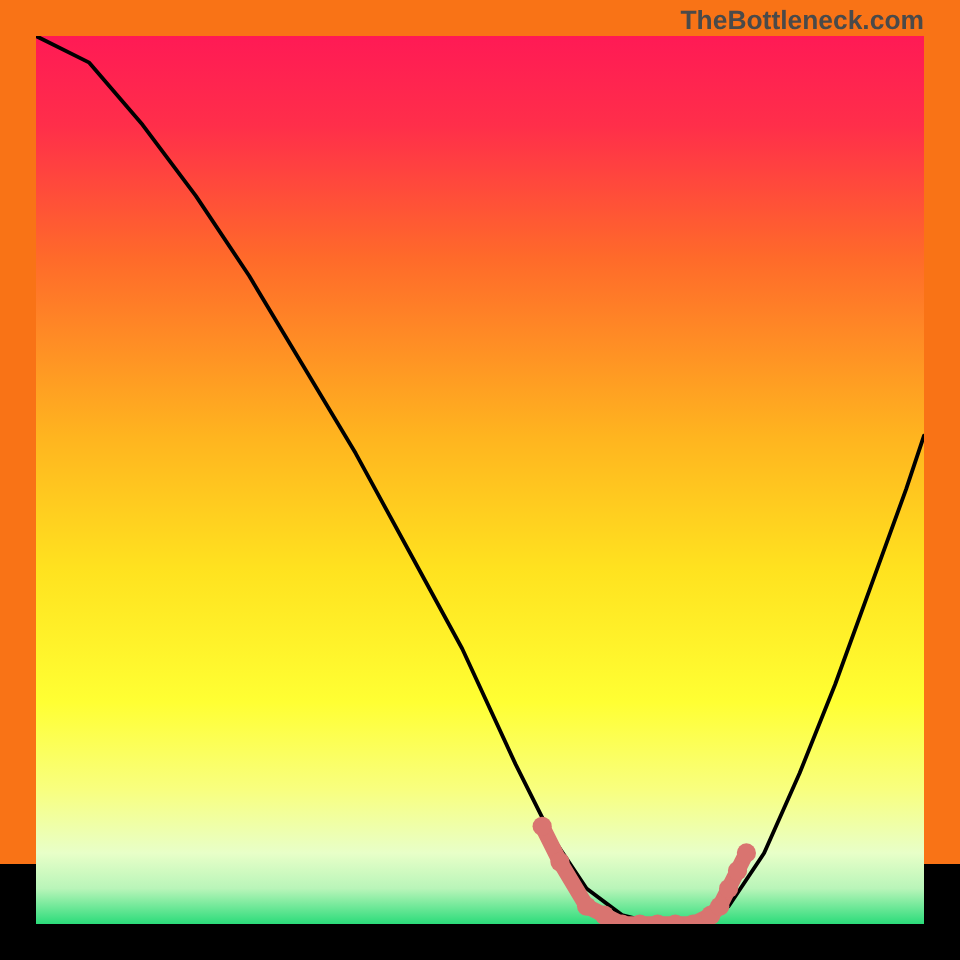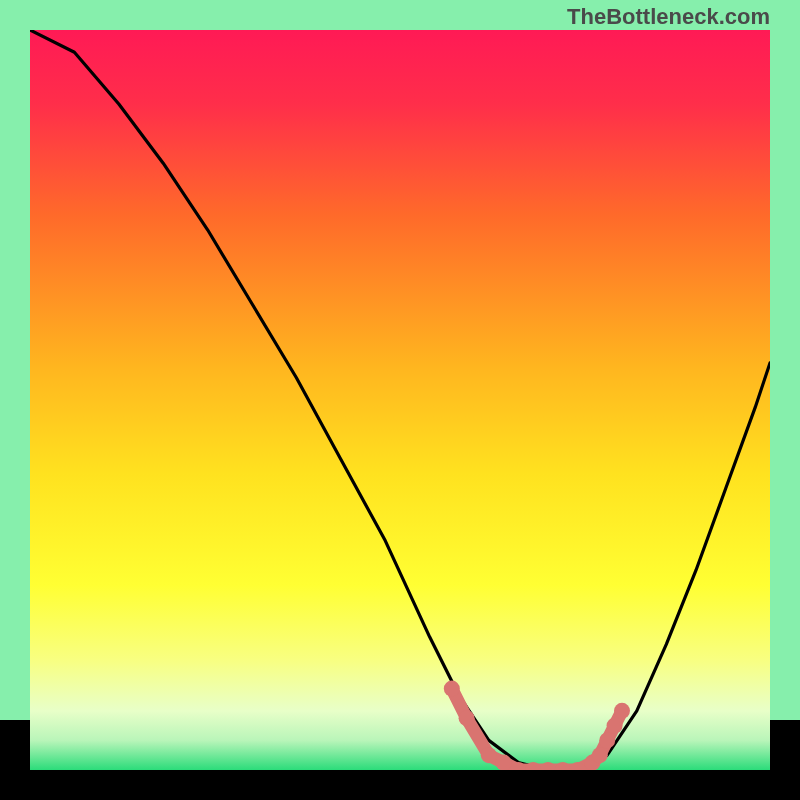--- a/index.html
+++ b/index.html
@@ -1,21 +1,21 @@
 <!DOCTYPE html>
 <html><head>
 <meta charset="utf-8">
 <style>
   * { margin: 0; padding: 0; box-sizing: border-box; }
   html, body { width: 800px; height: 800px; background: #000; overflow: hidden; }
   .frame {
     position: absolute;
     top: 0; left: 0;
     width: 800px; height: 720px;
-    background: #86efac;
+    background: #f97316;
   }
   .plot {
     position: absolute;
     top: 30px;
     left: 30px;
     width: 740px;
     height: 740px;
     overflow: hidden;
   }
   .grad {

